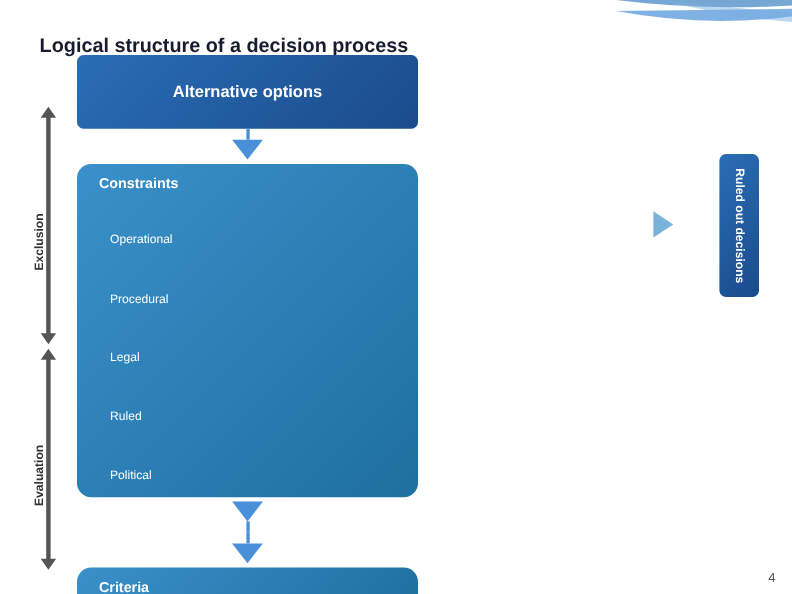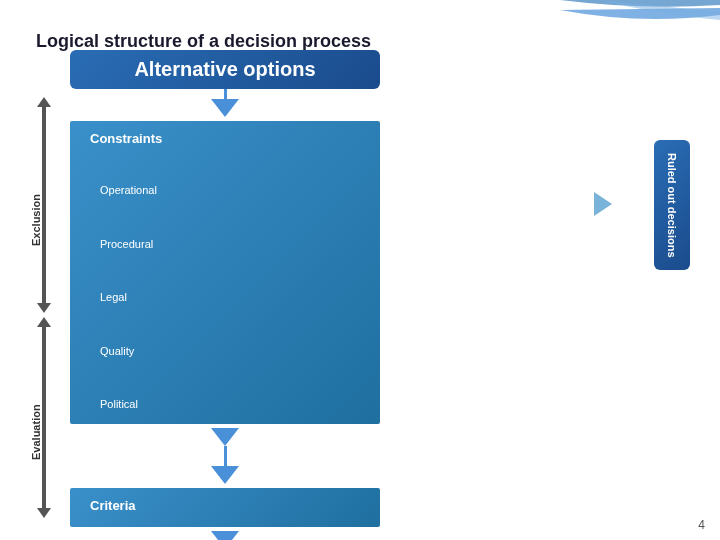--- a/index.html
+++ b/index.html
@@ -138,30 +138,30 @@
       width: 310px;
     }
 
     
     .box-blue-dark {
       background: #1e5799;
       background: linear-gradient(135deg, #2a6db5, #1a4b8c);
       color: #ffffff;
       border-radius: 6px;
       text-align: center;
-      padding: 8px 16px;
-      font-size: 20px;
+      padding: 25px 16px;
+      font-size: 15px;
       font-weight: bold;
     }
 
     .box-blue-medium {
       background: #2980b9;
       background: linear-gradient(135deg, #3a90ca, #1f6fa0);
       color: #ffffff;
-      border-radius: 2px;
+      border-radius: 13px;
       padding: 10px 20px;
       font-size: 11px;
     }
 
     .box-blue-medium .box-title {
       font-size: 13px;
       font-weight: bold;
       margin-bottom: 4px;
     }
 
@@ -273,21 +273,21 @@
     <div class="connector-line"></div>
     <div class="down-arrow"></div>
     <div class="spacer"></div>
 
     <div class="box-blue-medium">
       <div class="box-title">Constraints</div>
       <ul>
         <li>Operational</li>
         <li>Procedural</li>
         <li>Legal</li>
-        <li>Quality</li>
+        <li>Ruled</li>
         <li>Political</li>
       </ul>
     </div>
 
     <div class="spacer"></div>
 
     <div class="down-arrow"></div>
     <div class="connector-line"></div>
 
 

